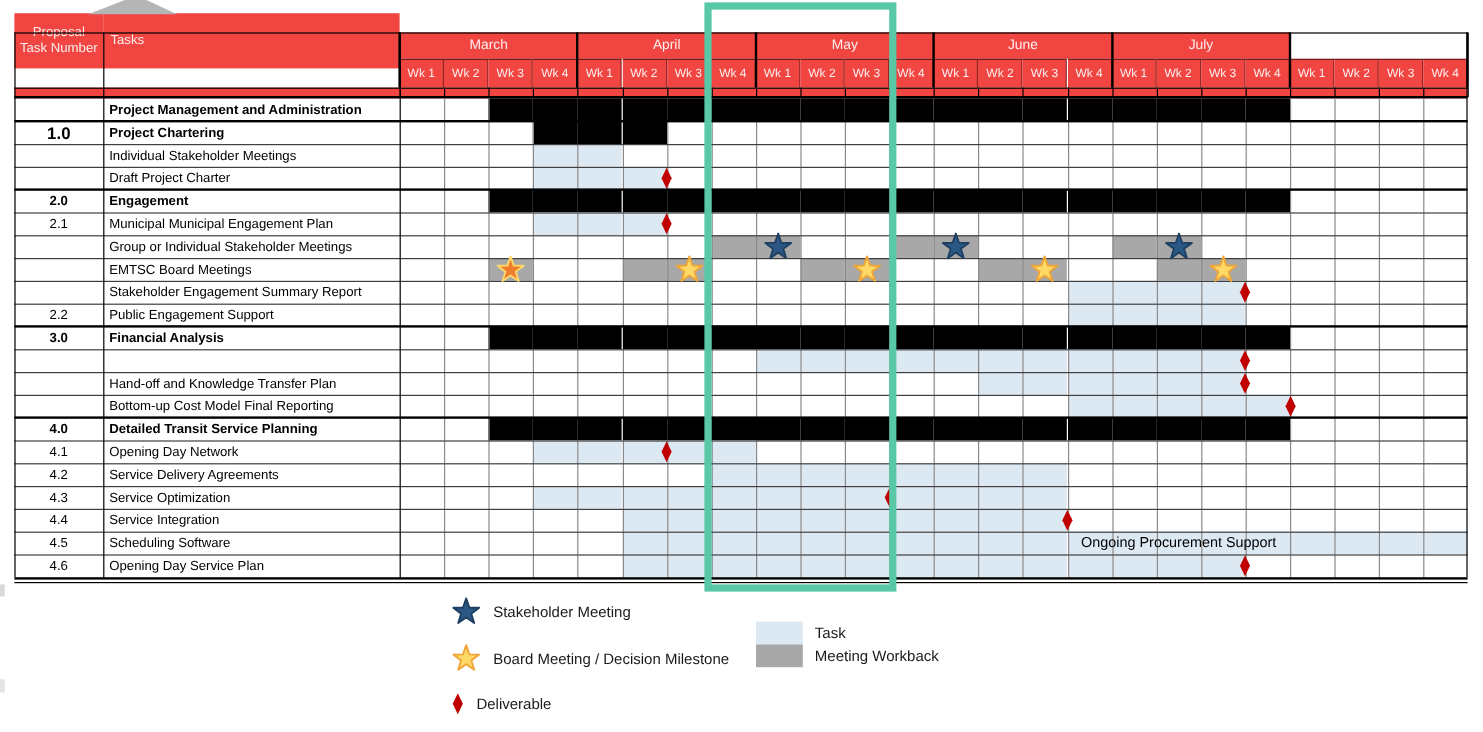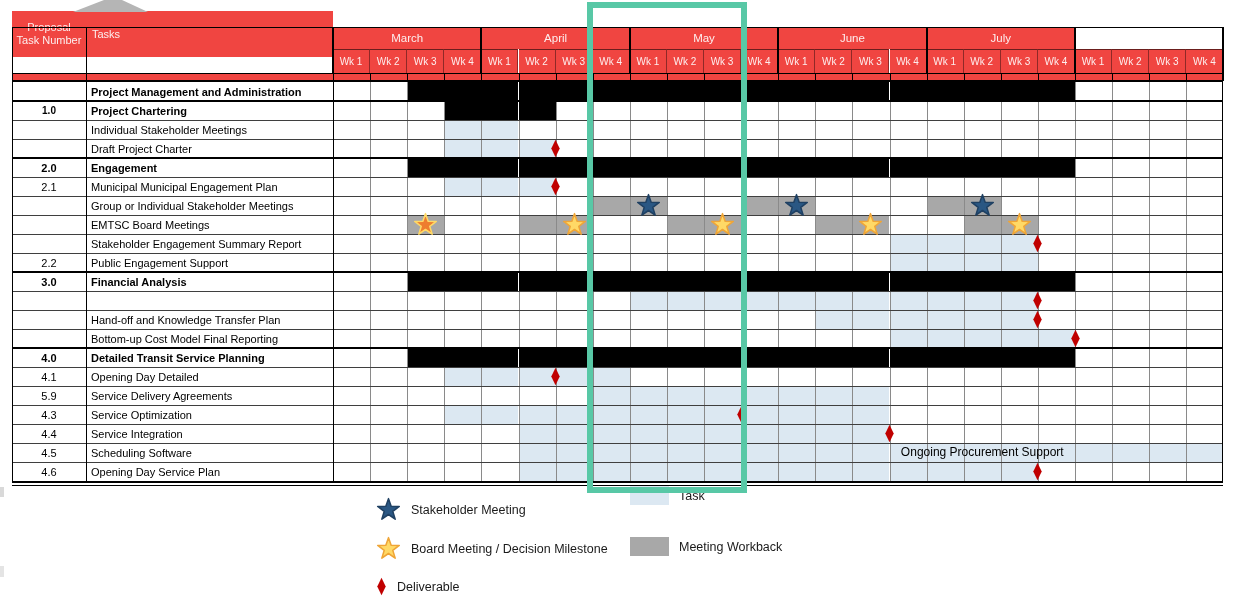--- a/index.html
+++ b/index.html
@@ -122,21 +122,21 @@
       <div class="abs" style="left: 926.6px; top: 66px; width: 37.1px; height: 19px; background: rgb(0, 0, 0);"></div>
       <div class="abs" style="left: 963.7px; top: 66px; width: 37.1px; height: 19px; background: rgb(0, 0, 0);"></div>
       <div class="abs" style="left: 1000.8px; top: 66px; width: 37.1px; height: 19px; background: rgb(0, 0, 0);"></div>
       <div class="abs" style="left: 1037.9px; top: 66px; width: 37.1px; height: 19px; background: rgb(0, 0, 0);"></div>
       <div class="abs" style="left: 370.1px; top: 66px; width: 1px; height: 19px; background: rgb(138, 138, 138); z-index: 2;"></div>
       <div class="abs" style="left: 407.2px; top: 66px; width: 1px; height: 19px; background: rgb(138, 138, 138); z-index: 2;"></div>
       <div class="abs" style="left: 1075px; top: 66px; width: 1px; height: 19px; background: rgb(138, 138, 138); z-index: 2;"></div>
       <div class="abs" style="left: 1112.1px; top: 66px; width: 1px; height: 19px; background: rgb(138, 138, 138); z-index: 2;"></div>
       <div class="abs" style="left: 1149.2px; top: 66px; width: 1px; height: 19px; background: rgb(138, 138, 138); z-index: 2;"></div>
       <div class="abs" style="left: 1186.3px; top: 66px; width: 1px; height: 19px; background: rgb(138, 138, 138); z-index: 2;"></div>
-      <div class="abs" style="left: 12px; top: 85px; width: 74px; height: 19px; display: flex; align-items: center; justify-content: center; font-size: 10px; font-weight: bold; color: rgb(0, 0, 0);">1.0</div>
+      <div class="abs" style="left: 12px; top: 85px; width: 74px; height: 19px; display: flex; align-items: center; justify-content: center; font-size: 14px; font-weight: bold; color: rgb(0, 0, 0);">1.0</div>
       <div class="abs" style="left: 86px; top: 85px; width: 247px; height: 19px; display: flex; align-items: center; padding-left: 5px; font-size: 11px; font-weight: bold; color: rgb(0, 0, 0); white-space: nowrap; overflow: hidden;">Project Chartering</div>
       <div class="abs" style="left: 444.3px; top: 85px; width: 37.1px; height: 19px; background: rgb(0, 0, 0);"></div>
       <div class="abs" style="left: 481.4px; top: 85px; width: 37.1px; height: 19px; background: rgb(0, 0, 0);"></div>
       <div class="abs" style="left: 518.5px; top: 85px; width: 37.1px; height: 19px; background: rgb(0, 0, 0);"></div>
       <div class="abs" style="left: 370.1px; top: 85px; width: 1px; height: 19px; background: rgb(138, 138, 138); z-index: 2;"></div>
       <div class="abs" style="left: 407.2px; top: 85px; width: 1px; height: 19px; background: rgb(138, 138, 138); z-index: 2;"></div>
       <div class="abs" style="left: 444.3px; top: 85px; width: 1px; height: 19px; background: rgb(138, 138, 138); z-index: 2;"></div>
       <div class="abs" style="left: 555.6px; top: 85px; width: 1px; height: 19px; background: rgb(138, 138, 138); z-index: 2;"></div>
       <div class="abs" style="left: 592.7px; top: 85px; width: 1px; height: 19px; background: rgb(138, 138, 138); z-index: 2;"></div>
       <div class="abs" style="left: 629.8px; top: 85px; width: 1px; height: 19px; background: rgb(138, 138, 138); z-index: 2;"></div>
@@ -585,21 +585,21 @@
       <div class="abs" style="left: 1000.8px; top: 332px; width: 37.1px; height: 19px; background: rgb(0, 0, 0);"></div>
       <div class="abs" style="left: 1037.9px; top: 332px; width: 37.1px; height: 19px; background: rgb(0, 0, 0);"></div>
       <div class="abs" style="left: 370.1px; top: 332px; width: 1px; height: 19px; background: rgb(138, 138, 138); z-index: 2;"></div>
       <div class="abs" style="left: 407.2px; top: 332px; width: 1px; height: 19px; background: rgb(138, 138, 138); z-index: 2;"></div>
       <div class="abs" style="left: 1075px; top: 332px; width: 1px; height: 19px; background: rgb(138, 138, 138); z-index: 2;"></div>
       <div class="abs" style="left: 1112.1px; top: 332px; width: 1px; height: 19px; background: rgb(138, 138, 138); z-index: 2;"></div>
       <div class="abs" style="left: 1149.2px; top: 332px; width: 1px; height: 19px; background: rgb(138, 138, 138); z-index: 2;"></div>
       <div class="abs" style="left: 1186.3px; top: 332px; width: 1px; height: 19px; background: rgb(138, 138, 138); z-index: 2;"></div>
       <div class="abs" style="left: 12px; top: 331px; width: 1211.4px; height: 2px; background: rgb(0, 0, 0); z-index: 3;"></div>
       <div class="abs" style="left: 12px; top: 351px; width: 74px; height: 19px; display: flex; align-items: center; justify-content: center; font-size: 11px; color: rgb(0, 0, 0);">4.1</div>
-      <div class="abs" style="left: 86px; top: 351px; width: 247px; height: 19px; display: flex; align-items: center; padding-left: 5px; font-size: 11px; color: rgb(0, 0, 0); white-space: nowrap; overflow: hidden;">Opening Day Detailed</div>
+      <div class="abs" style="left: 86px; top: 351px; width: 247px; height: 19px; display: flex; align-items: center; padding-left: 5px; font-size: 11px; color: rgb(0, 0, 0); white-space: nowrap; overflow: hidden;">Opening Day Network</div>
       <div class="abs" style="left: 444.3px; top: 351px; width: 37.1px; height: 19px; background: rgb(220, 232, 242);"></div>
       <div class="abs" style="left: 481.4px; top: 351px; width: 37.1px; height: 19px; background: rgb(220, 232, 242);"></div>
       <div class="abs" style="left: 518.5px; top: 351px; width: 37.1px; height: 19px; background: rgb(220, 232, 242);"></div>
       <div class="abs" style="left: 555.6px; top: 351px; width: 37.1px; height: 19px; background: rgb(220, 232, 242);"></div>
       <div class="abs" style="left: 592.7px; top: 351px; width: 37.1px; height: 19px; background: rgb(220, 232, 242);"></div>
       <div class="abs" style="left: 370.1px; top: 351px; width: 1px; height: 19px; background: rgb(138, 138, 138); z-index: 2;"></div>
       <div class="abs" style="left: 407.2px; top: 351px; width: 1px; height: 19px; background: rgb(138, 138, 138); z-index: 2;"></div>
       <div class="abs" style="left: 444.3px; top: 351px; width: 1px; height: 19px; background: rgb(138, 138, 138); z-index: 2;"></div>
       <div class="abs" style="left: 481.4px; top: 351px; width: 1px; height: 19px; background: rgb(138, 138, 138); z-index: 2;"></div>
       <div class="abs" style="left: 518.5px; top: 351px; width: 1px; height: 19px; background: rgb(138, 138, 138); z-index: 2;"></div>
@@ -618,21 +618,21 @@
       <div class="abs" style="left: 1000.8px; top: 351px; width: 1px; height: 19px; background: rgb(138, 138, 138); z-index: 2;"></div>
       <div class="abs" style="left: 1037.9px; top: 351px; width: 1px; height: 19px; background: rgb(138, 138, 138); z-index: 2;"></div>
       <div class="abs" style="left: 1075px; top: 351px; width: 1px; height: 19px; background: rgb(138, 138, 138); z-index: 2;"></div>
       <div class="abs" style="left: 1112.1px; top: 351px; width: 1px; height: 19px; background: rgb(138, 138, 138); z-index: 2;"></div>
       <div class="abs" style="left: 1149.2px; top: 351px; width: 1px; height: 19px; background: rgb(138, 138, 138); z-index: 2;"></div>
       <div class="abs" style="left: 1186.3px; top: 351px; width: 1px; height: 19px; background: rgb(138, 138, 138); z-index: 2;"></div>
       <div class="abs" style="left: 12px; top: 350.5px; width: 1211.4px; height: 1px; background: rgb(63, 63, 63); z-index: 3;"></div>
       <div class="abs" style="left: 550.1px; top: 351px; width: 11px; height: 19px; z-index: 5;"><svg viewBox="0 0 12 20" width="11" height="19">
           <polygon points="6,0.5 10.6,10 6,19.5 1.4,10" fill="#C00000"></polygon>
         </svg></div>
-      <div class="abs" style="left: 12px; top: 370px; width: 74px; height: 19px; display: flex; align-items: center; justify-content: center; font-size: 11px; color: rgb(0, 0, 0);">5.9</div>
+      <div class="abs" style="left: 12px; top: 370px; width: 74px; height: 19px; display: flex; align-items: center; justify-content: center; font-size: 11px; color: rgb(0, 0, 0);">4.2</div>
       <div class="abs" style="left: 86px; top: 370px; width: 247px; height: 19px; display: flex; align-items: center; padding-left: 5px; font-size: 11px; color: rgb(0, 0, 0); white-space: nowrap; overflow: hidden;">Service Delivery Agreements</div>
       <div class="abs" style="left: 592.7px; top: 370px; width: 37.1px; height: 19px; background: rgb(220, 232, 242);"></div>
       <div class="abs" style="left: 629.8px; top: 370px; width: 37.1px; height: 19px; background: rgb(220, 232, 242);"></div>
       <div class="abs" style="left: 666.9px; top: 370px; width: 37.1px; height: 19px; background: rgb(220, 232, 242);"></div>
       <div class="abs" style="left: 704px; top: 370px; width: 37.1px; height: 19px; background: rgb(220, 232, 242);"></div>
       <div class="abs" style="left: 741.1px; top: 370px; width: 37.1px; height: 19px; background: rgb(220, 232, 242);"></div>
       <div class="abs" style="left: 778.2px; top: 370px; width: 37.1px; height: 19px; background: rgb(220, 232, 242);"></div>
       <div class="abs" style="left: 815.3px; top: 370px; width: 37.1px; height: 19px; background: rgb(220, 232, 242);"></div>
       <div class="abs" style="left: 852.4px; top: 370px; width: 37.1px; height: 19px; background: rgb(220, 232, 242);"></div>
       <div class="abs" style="left: 370.1px; top: 370px; width: 1px; height: 19px; background: rgb(138, 138, 138); z-index: 2;"></div>
@@ -841,21 +841,21 @@
 
   <div>
     <div class="lg-item" style="left:376px;top:497px;">
       <span class="lg-ic">
           <svg viewBox="0 0 26 26" width="25" height="25">
             <polygon points="13.00,1.70 15.76,9.70 24.22,9.85 17.47,14.95 19.94,23.05 13.00,18.20 6.06,23.05 8.53,14.95 1.78,9.85 10.24,9.70" fill="#2A5783" stroke="#1F4062" stroke-width="1.6" stroke-linejoin="round"></polygon>
           </svg>
         </span>
       <span>Stakeholder Meeting</span>
     </div>
-    <div class="lg-item" style="left:630px;top:486px;">
+    <div class="lg-item" style="left:630px;top:518px;">
       <span class="lg-swatch" style="background: rgb(220, 232, 242);"></span>
       <span>Task</span>
     </div>
     <div class="lg-item" style="left:376px;top:536px;">
       <span class="lg-ic">
           <svg viewBox="0 0 26 26" width="25" height="25">
             <polygon points="13.00,1.70 15.76,9.70 24.22,9.85 17.47,14.95 19.94,23.05 13.00,18.20 6.06,23.05 8.53,14.95 1.78,9.85 10.24,9.70" fill="#FFD966" stroke="#EFA537" stroke-width="1.6" stroke-linejoin="round"></polygon>
           </svg>
         </span>
       <span>Board Meeting / Decision Milestone</span>

